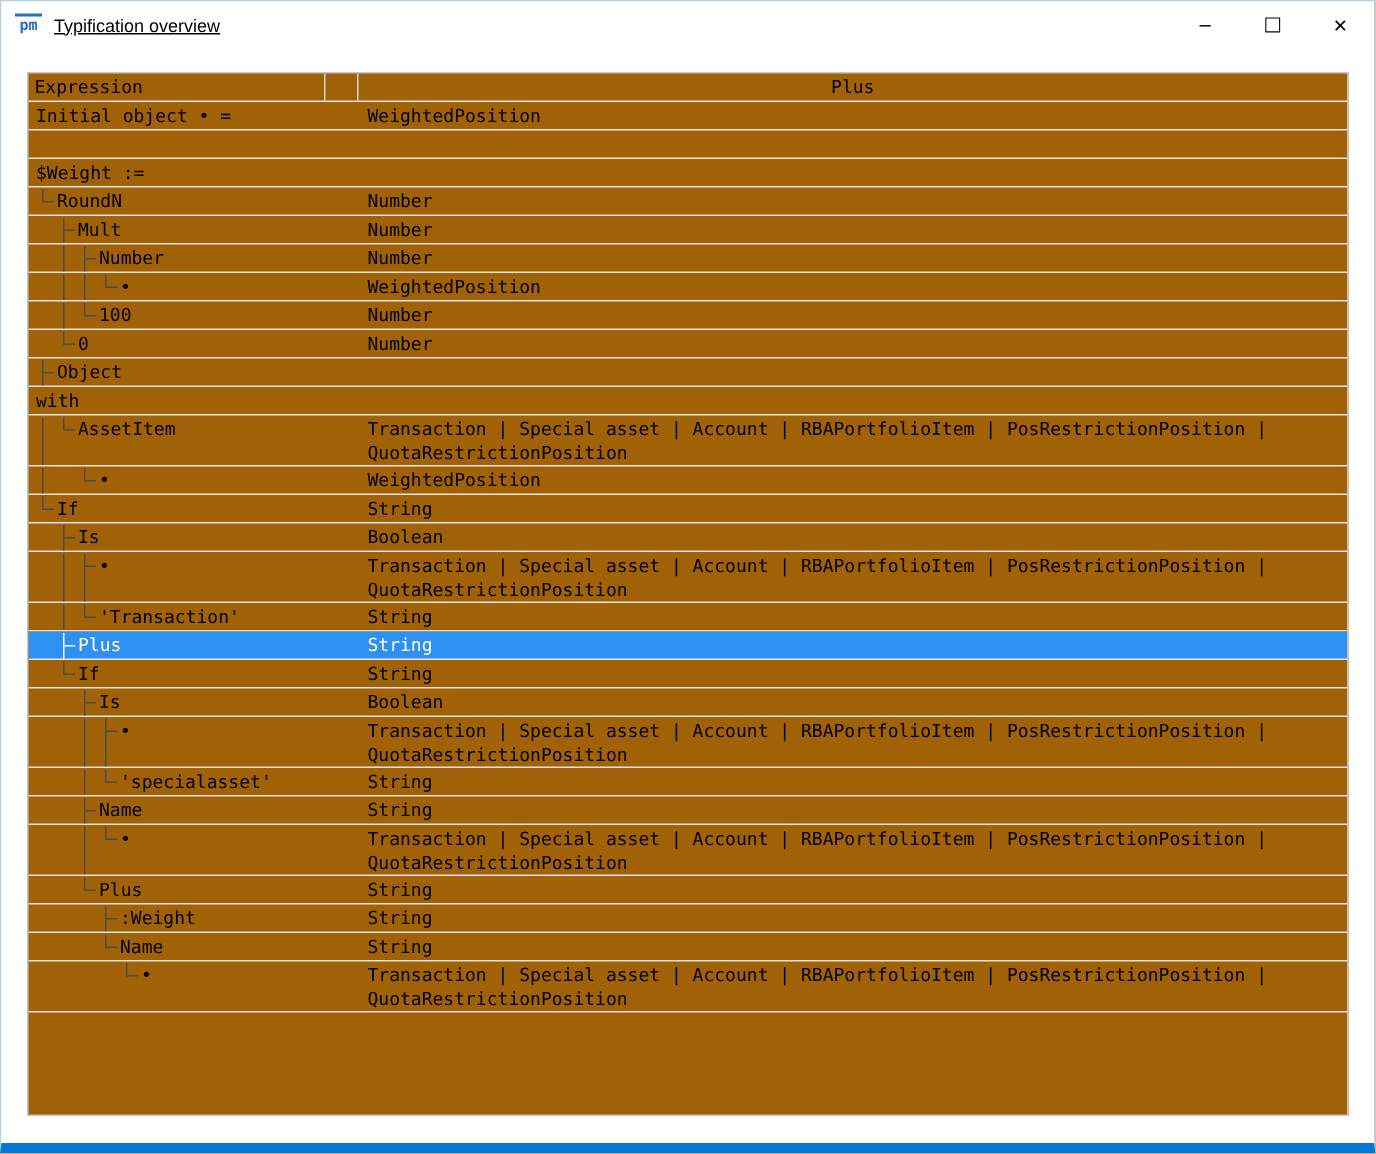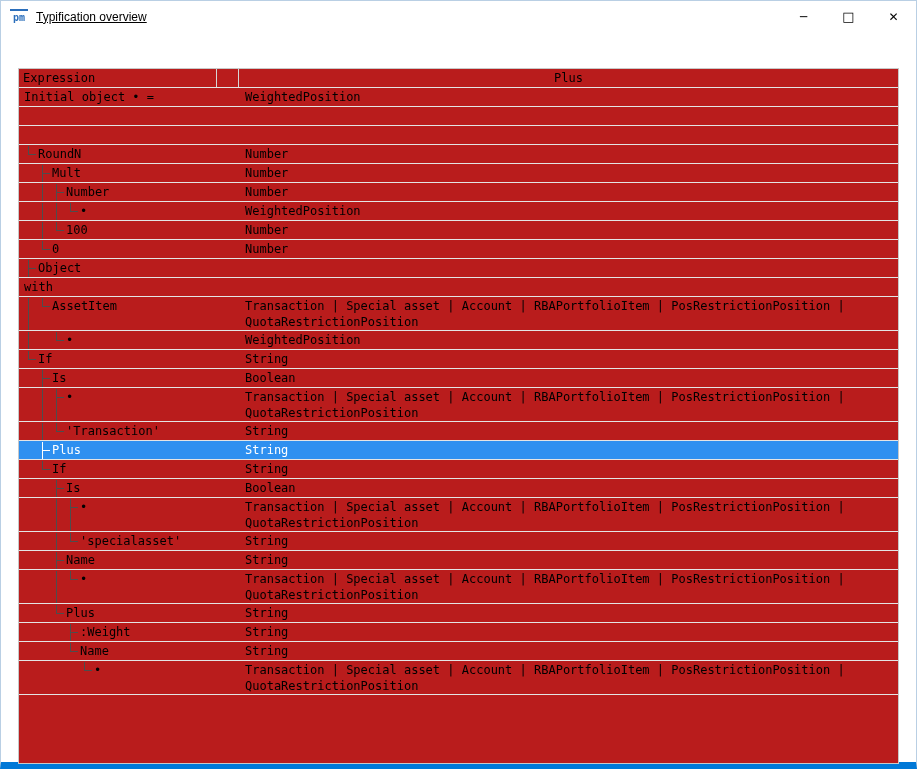--- a/index.html
+++ b/index.html
@@ -5,21 +5,20 @@
   * { box-sizing: border-box; margin: 0; padding: 0; }
   html, body { width: 917px; height: 769px; overflow: hidden; background: #fff; }
 
   .window {
     width: 917px; height: 769px;
     border: 1px solid #b9cfe4;
     border-bottom: 7px solid var(--accent, #0078d7);
     background: #fff;
     display: flex; flex-direction: column;
     font-family: "Liberation Sans", sans-serif;
-    gap: 20px;
   }
 
   
   .titlebar {
     height: 31px; flex: 0 0 31px;
     display: flex; align-items: center;
     background: #fff;
   }
   .app-icon {
     margin-left: 9px;
@@ -43,21 +42,21 @@
   }
   .ctl-btn.max { font-size: 13px; }
 
   
   .client { flex: 1; position: relative; background: #fff; }
 
   .tree-table {
     position: absolute; left: 17px; top: 16px;
     width: 881px; height: 696px;
     border: 1px solid #c8c8c8;
-    background: #b91c1c;
+    background: #a16207;
     font-family: "DejaVu Sans Mono", monospace;
     font-size: 12px; color: #000;
     overflow: hidden;
   }
 
   .header-row { display: flex; height: 19px; border-bottom: 1px solid var(--grid, #e4e4e4); }
   .h-expr { width: 198px; flex: 0 0 198px; border-right: 1px solid #d6d6d6; padding-left: 4px; line-height: 18px; }
   .h-mid  { width: 22px;  flex: 0 0 22px;  border-right: 1px solid #d6d6d6; }
   .h-type { flex: 1; text-align: center; line-height: 18px; }
 
@@ -127,20 +126,23 @@
             </div>
             <div class="cell type">WeightedPosition</div>
           </div>
           <div class="row">
             <div class="cell expr">
               <span class="label"></span>
             </div>
             <div class="cell type"></div>
           </div>
           <div class="row">
+            <div class="cell expr">
+              <span class="label">$Weight :=</span>
+            </div>
             <div class="cell type"></div>
           </div>
           <div class="row">
             <div class="cell expr">
               <span class="unit l"></span>
               <span class="label">RoundN</span>
             </div>
             <div class="cell type">Number</div>
           </div>
           <div class="row">

